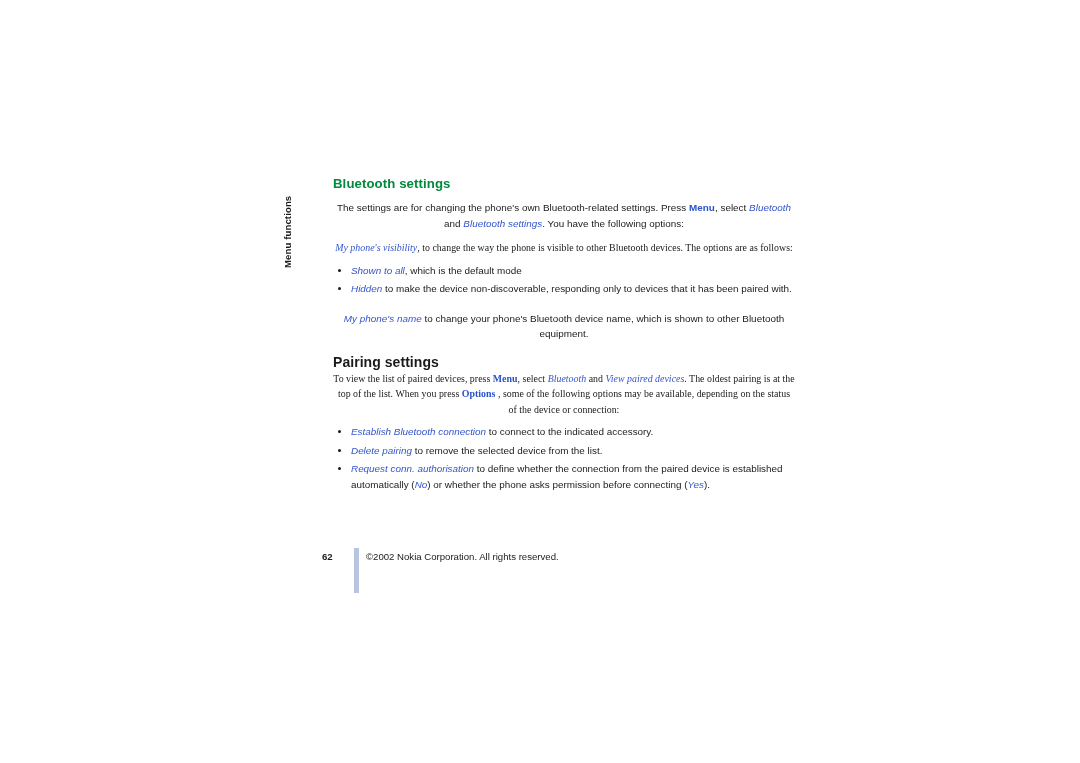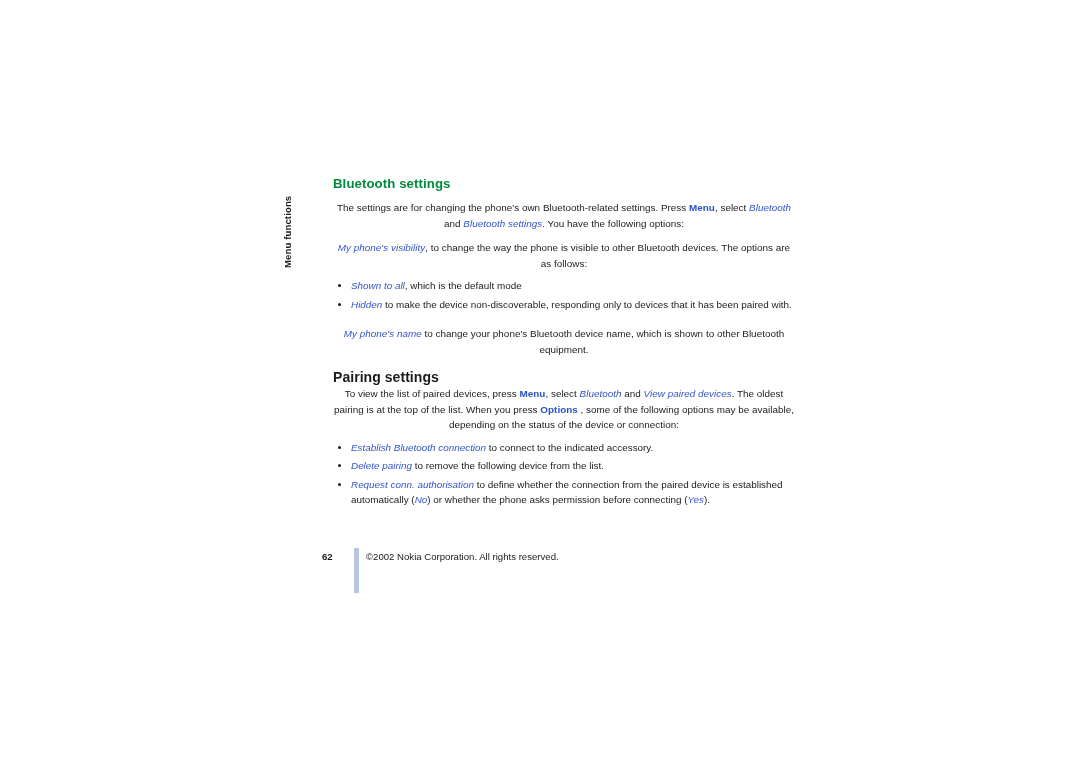--- a/index.html
+++ b/index.html
@@ -82,20 +82,21 @@
   p.para {
     font-size: 9.9px;
     line-height: 15.5px;
     margin: 0 0 9px 0;
     color: #1a1a1a;
     letter-spacing: 0.02px;
     text-align: center;
   }
   p.para.tight {
     margin-bottom: 7px;
+    font-family: Liberation Serif, serif;
   }
 
   
   .it-blue {
     font-style: italic;
     color: #3355cc;
   }
   .bd-blue {
     font-weight: bold;
     color: #2a53c8;
@@ -197,21 +198,21 @@
 
     <h2 class="sub-title">Pairing settings</h2>
 
     <p class="para tight"><span>To view the list of paired devices, press </span><span class="bd-blue">Menu</span><span>, select </span><span class="it-blue">Bluetooth</span><span> and </span><span class="it-blue">View paired devices</span><span>. The oldest pairing is at the top of the list. When you press </span><span class="bd-blue">Options</span><span> , some of the following options may be available, depending on the status of the device or connection:</span></p>
 
     <ul class="bullets">
       <li>
         <span class="dot"></span><span class="it-blue">Establish Bluetooth connection</span><span> to connect to the indicated accessory.</span>
       </li>
       <li>
-        <span class="dot"></span><span class="it-blue">Delete pairing</span><span> to remove the following device from the list.</span>
+        <span class="dot"></span><span class="it-blue">Delete pairing</span><span> to remove the selected device from the list.</span>
       </li>
       <li>
         <span class="dot"></span><span class="it-blue">Request conn. authorisation</span><span> to define whether the connection from the paired device is established automatically (</span><span class="it-blue">No</span><span>) or  whether the phone asks permission before connecting (</span><span class="it-blue">Yes</span><span>).</span>
       </li>
     </ul>
 
   </div>
 
   <div id="footer">
     <div class="page-num">62</div>

